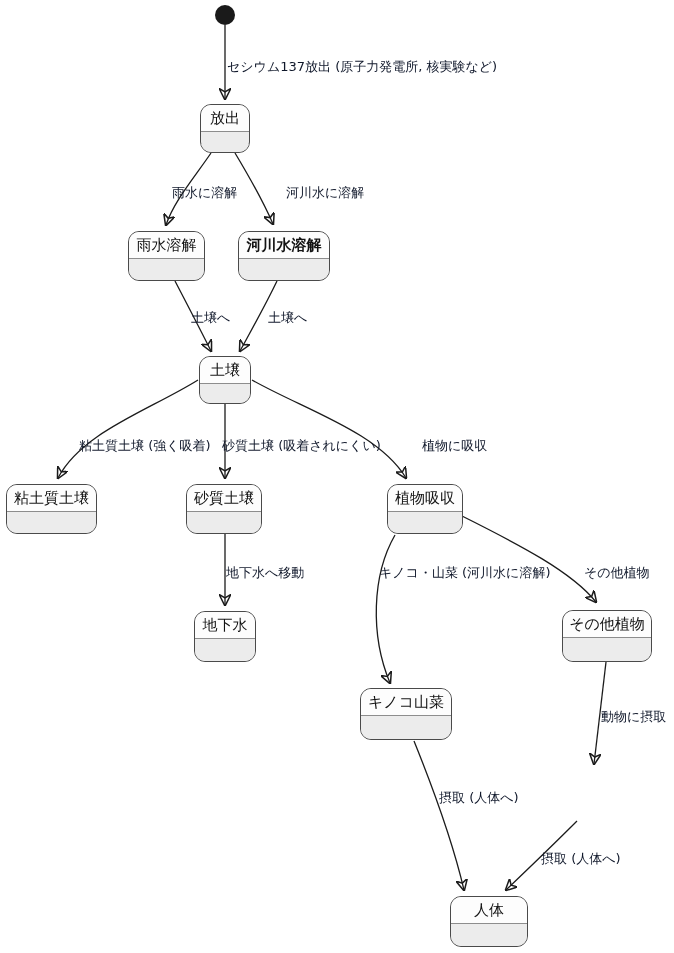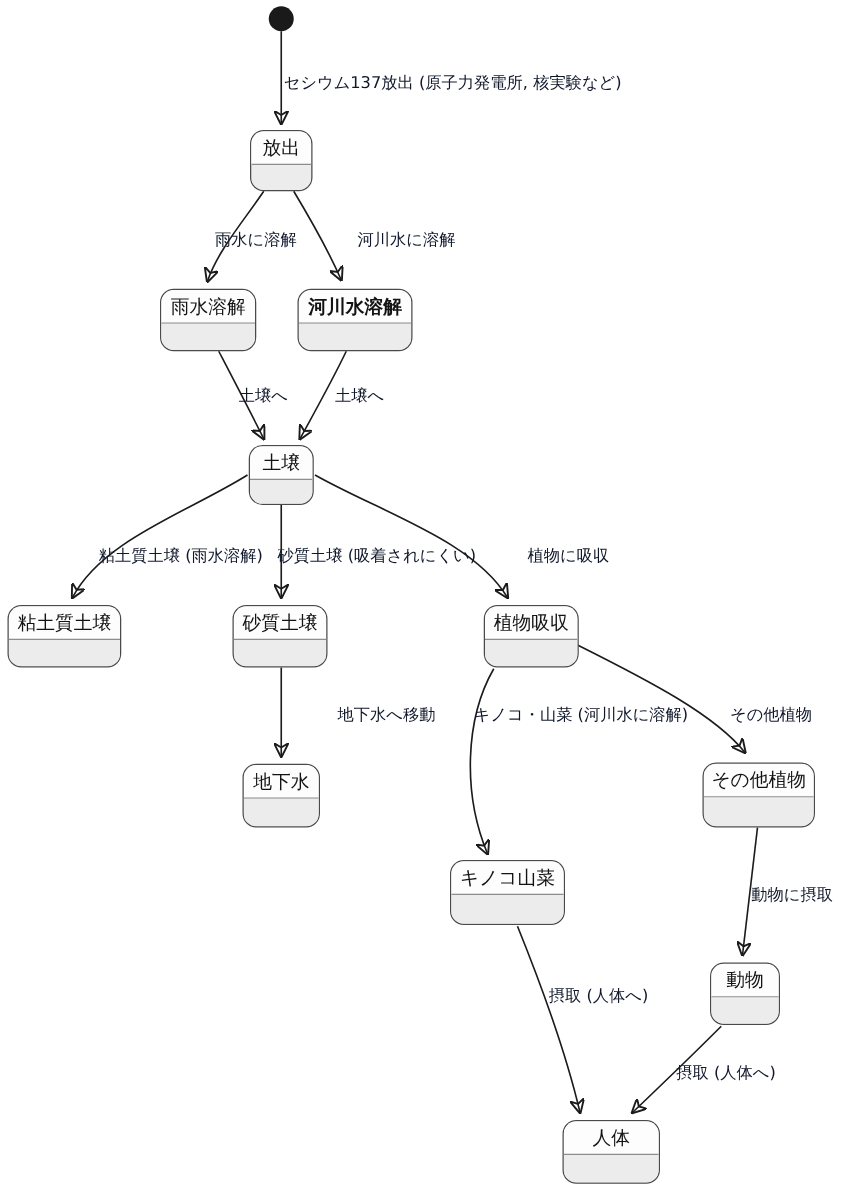--- a/index.html
+++ b/index.html
@@ -142,38 +142,34 @@
   <div class="state-node" style="left:562px; top:610px; width:90px; height:52px;">
     <div class="state-title">その他植物</div>
     <div class="state-body"></div>
   </div>
 
   <div class="state-node" style="left:360px; top:688px; width:92px; height:52px;">
     <div class="state-title">キノコ山菜</div>
     <div class="state-body"></div>
   </div>
 
-  <div class="state-node" style="left:568px; top:770px; width:56px; height:50px;">
-    <div class="state-title">動物</div>
-    <div class="state-body"></div>
-  </div>
 
   <div class="state-node" style="left:450px; top:896px; width:78px; height:51px;">
     <div class="state-title">人体</div>
     <div class="state-body"></div>
   </div>
 
   <div class="edge-label" style="left:227px; top:58px;">セシウム137放出 (原子力発電所, 核実験など)</div>
   <div class="edge-label" style="left:172px; top:184px;">雨水に溶解</div>
   <div class="edge-label" style="left:258px; top:184px;padding-left:28px;">河川水に溶解</div>
   <div class="edge-label" style="left:191px; top:309px;">土壌へ</div>
   <div class="edge-label" style="left:268px; top:309px;">土壌へ</div>
-  <div class="edge-label" style="left:79px; top:437px;">粘土質土壌 (雨水溶解)</div>
+  <div class="edge-label" style="left:79px; top:437px;">粘土質土壌 (強く吸着)</div>
   <div class="edge-label" style="left:222px; top:437px;">砂質土壌 (吸着されにくい)</div>
   <div class="edge-label" style="left:422px; top:437px;">植物に吸収</div>
-  <div class="edge-label" style="left:226px; top:564px;margin-left:44px;">地下水へ移動</div>
+  <div class="edge-label" style="left:226px; top:564px;">地下水へ移動</div>
   <div class="edge-label" style="left:379px; top:564px;">キノコ・山菜 (河川水に溶解)</div>
   <div class="edge-label" style="left:584px; top:564px;">その他植物</div>
   <div class="edge-label" style="left:601px; top:708px;">動物に摂取</div>
   <div class="edge-label" style="left:439px; top:789px;">摂取 (人体へ)</div>
   <div class="edge-label" style="left:541px; top:850px;">摂取 (人体へ)</div>
 
 </div>
 
 </body></html>

